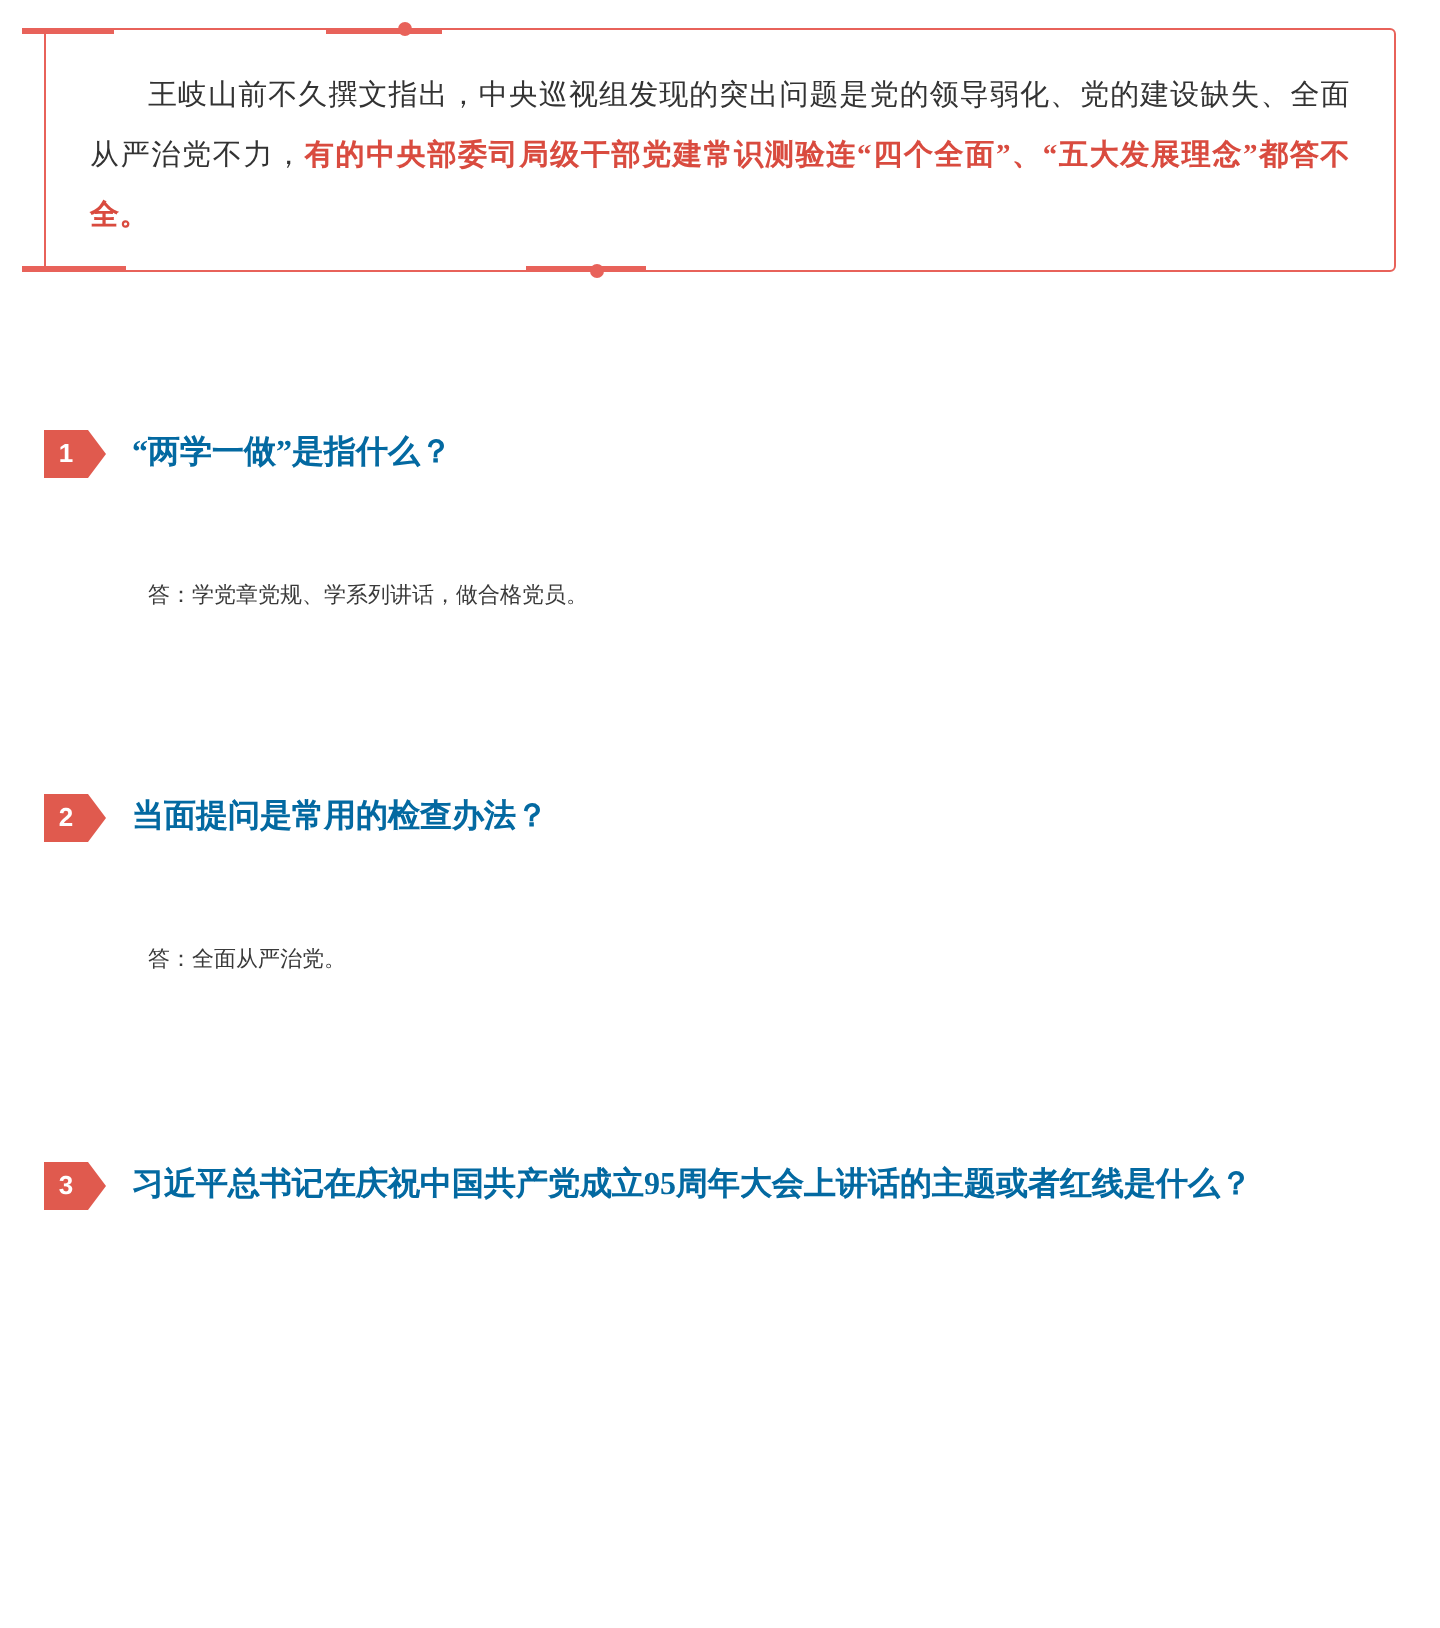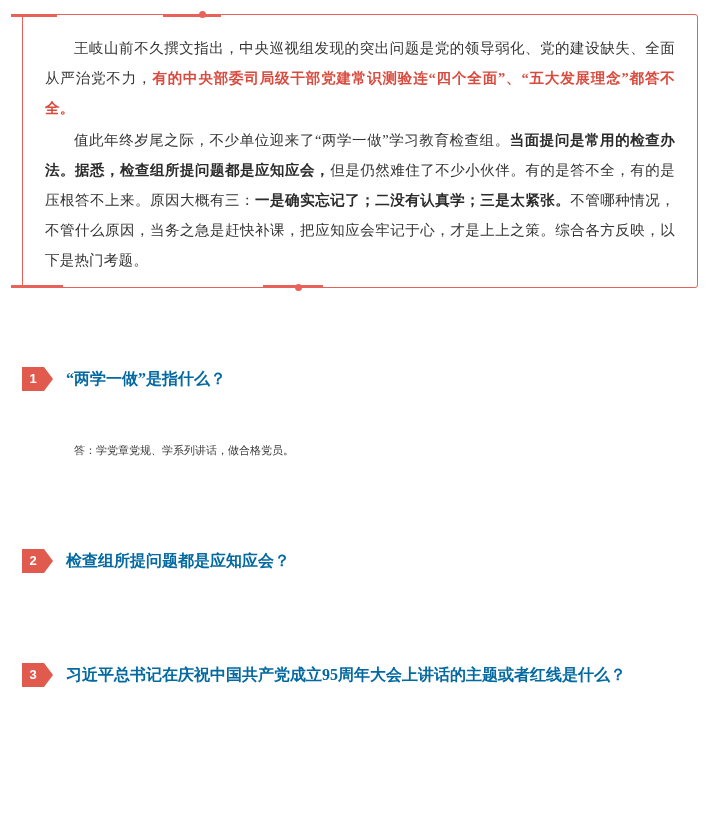--- a/index.html
+++ b/index.html
@@ -165,37 +165,37 @@
     <div class="intro-box">
       <span class="corner-dash dash-top-left"></span>
       <span class="corner-dash dash-top"></span>
       <span class="dot dot-top"></span>
       <span class="corner-dash dash-bottom-left"></span>
       <span class="corner-dash dash-bottom"></span>
       <span class="dot dot-bottom"></span>
 
       <p class="para"><span>王岐山前不久撰文指出，中央巡视组发现的突出问题是党的领导弱化、党的建设缺失、全面从严治党不力，</span><span class="hl">有的中央部委司局级干部党建常识测验连“四个全面”、“五大发展理念”都答不全。</span></p>
 
-      <p class="para"><span>值此年终岁尾之际，不少单位迎来了“两学一做”学习教育检查组。</span><span class="bold">当面提问是常用的检查办法。据悉，检查组所提问题都是应知应会，</span><span>但是仍然难住了不少小伙伴。有的是答不全，有的是压根答不上来。原因大概有三：</span><span class="bold">一是确实忘记了；二没有认真学；三是太紧张。</span><span>不管哪种情况，不管什么原因，当务之急是赶快补课，把应知应会牢记于心，才是上上之策。综合各方反映，以下是热门考题。</span></p>
     </div>
   </div>
 
   <div class="qa qa-1">
     <div class="q-row">
       <div class="q-num">1</div>
       <div class="q-text">“两学一做”是指什么？</div>
     </div>
     <div class="a-text">答：学党章党规、学系列讲话，做合格党员。</div>
   </div>
 
   <div class="qa qa-2">
     <div class="q-row">
       <div class="q-num">2</div>
-      <div class="q-text">检查组所提问题都是应知应会？</div>
-    </div>
+      <div class="q-text">当面提问是常用的检查办法？</div>
+    </div>
+    <div class="a-text">答：全面从严治党。</div>
   </div>
 
   <div class="qa qa-3">
     <div class="q-row">
       <div class="q-num">3</div>
       <div class="q-text">习近平总书记在庆祝中国共产党成立95周年大会上讲话的主题或者红线是什么？</div>
     </div>
   </div>
 
 </div>

